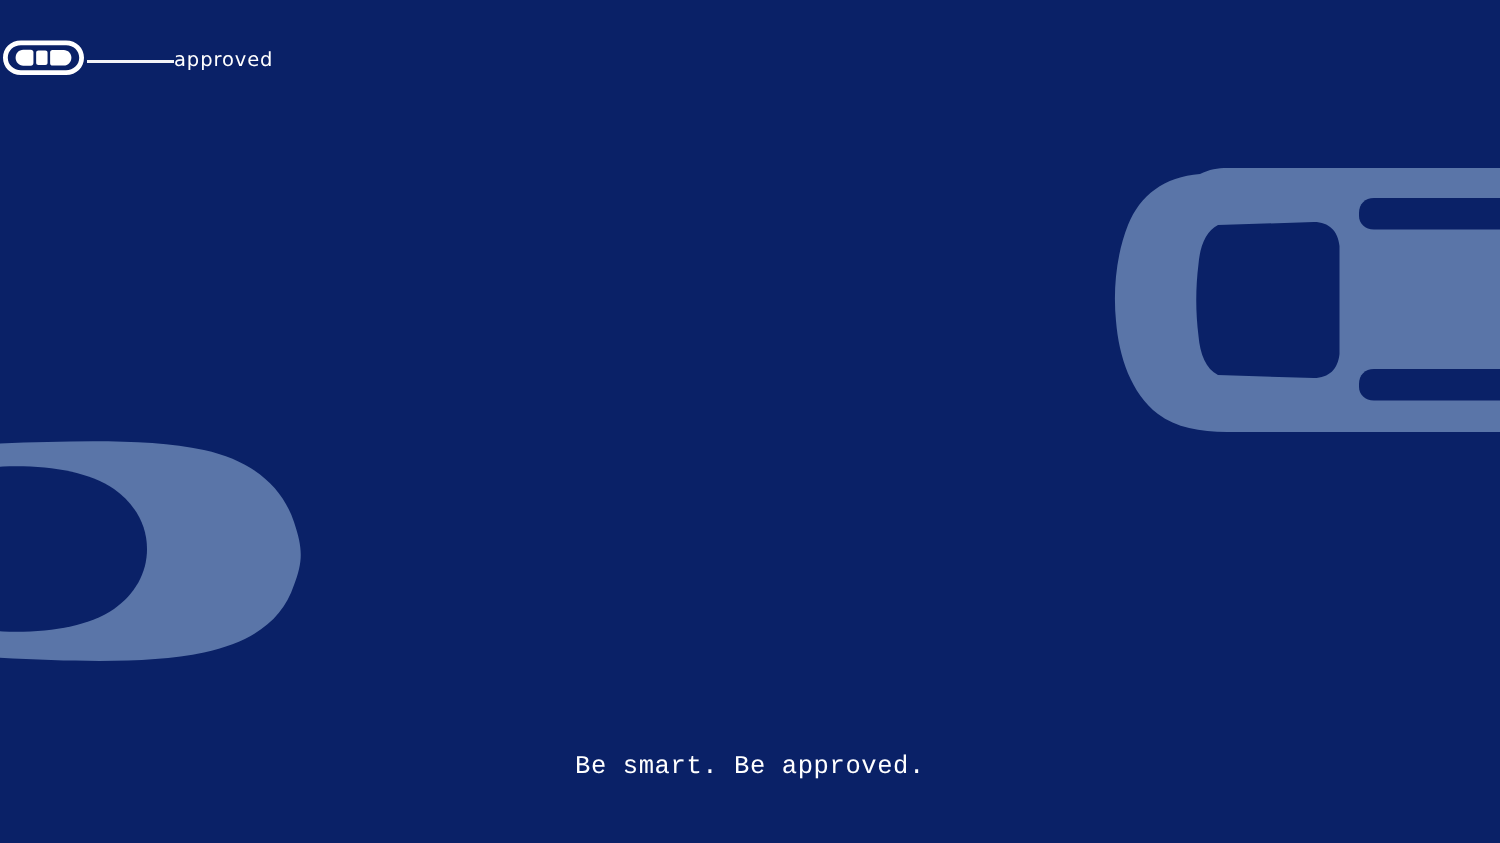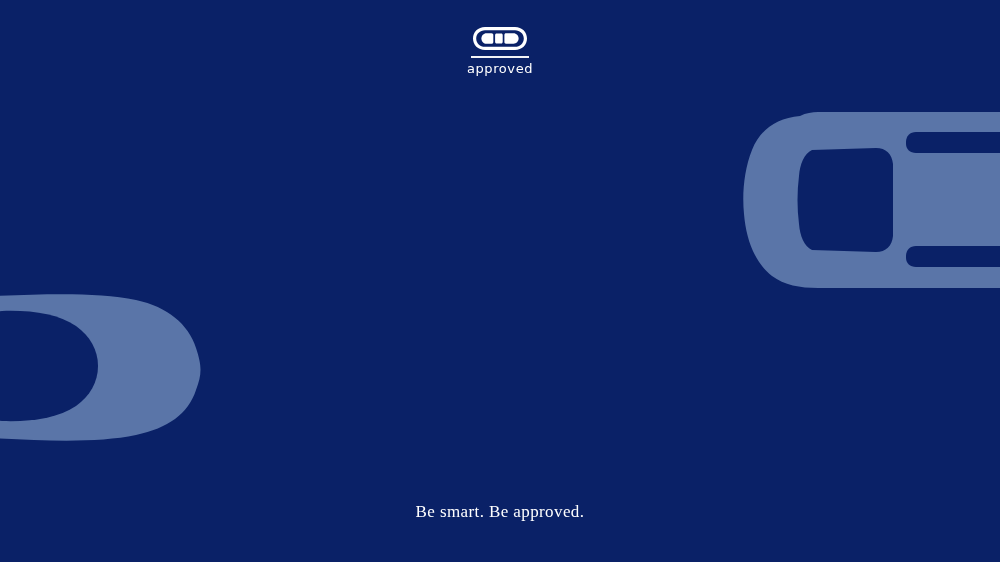--- a/index.html
+++ b/index.html
@@ -36,21 +36,21 @@
     height: 176px;
   }
 
   
   #logo-block {
     position: absolute;
     left: 0;
     right: 0;
     top: 26px;
     display: flex;
-    flex-direction: column;
+    flex-direction: row;
     align-items: center;
   }
   #logo-mark {
     width: 58px;
     height: 25px;
     display: block;
   }
   #logo-rule {
     width: 58px;
     height: 2px;
@@ -90,21 +90,21 @@
   }
 
   
   #tagline {
     position: absolute;
     left: 0;
     right: 0;
     top: 503px;
     text-align: center;
     color: #ffffff;
-    font-family: Liberation Serif, serif;
+    font-family: Liberation Mono, monospace;
     font-size: 17px;
     font-weight: 400;
     letter-spacing: .4px;
     line-height: 1;
   }
 </style>
 </head>
 <body>
 
 <div id="stage">

